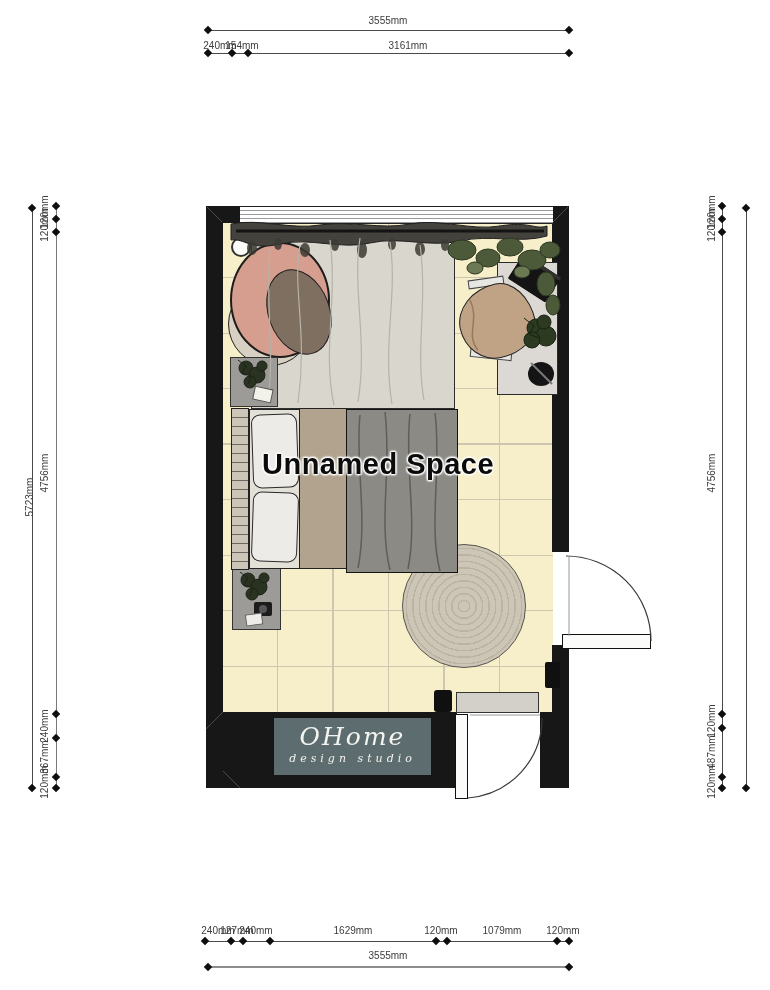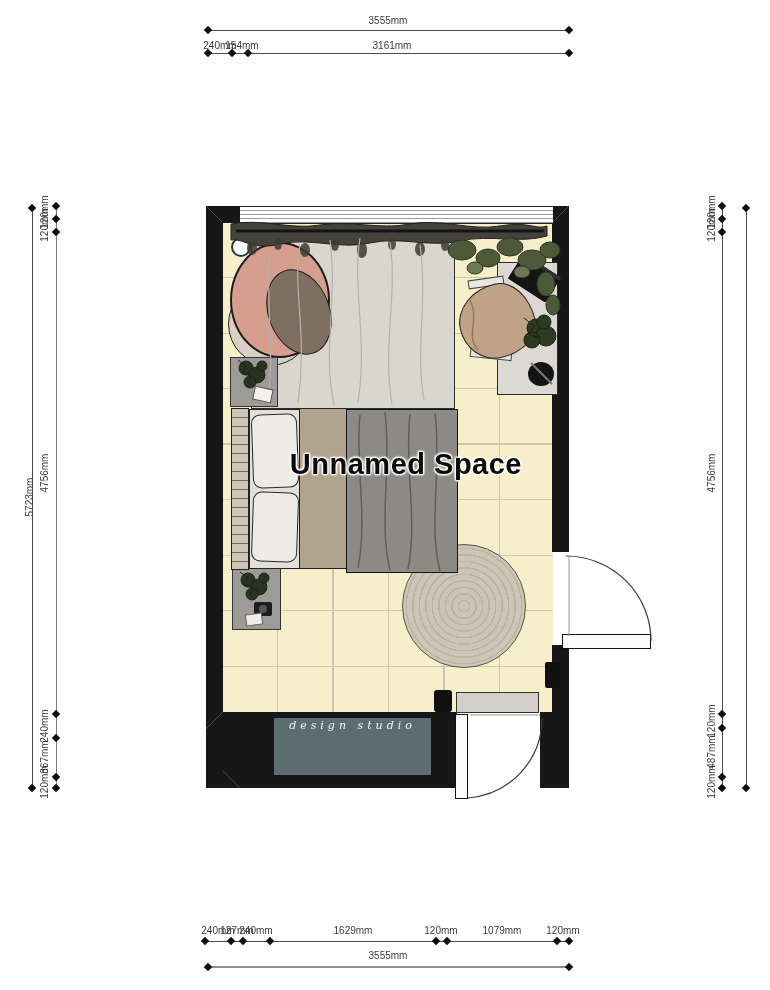--- a/index.html
+++ b/index.html
@@ -20,21 +20,21 @@
     background-color:#f6efc9;
     background-image:
       repeating-linear-gradient(to right, transparent 0 54px, #ccc7ae 54px 55.5px),
       repeating-linear-gradient(to bottom, transparent 0 54px, #ccc7ae 54px 55.5px);}
   .window{position:absolute;left:240px;top:206px;width:313px;height:16px;background:#fdfdfc;
     border-top:1px solid #222;border-bottom:1px solid #222;
     background-image:repeating-linear-gradient(to bottom,#fff 0 3px,#9a9a9a 3px 4px);}
   .box{position:absolute;box-sizing:border-box;}
   .leaf{position:absolute;background:#fbfbf9;border:1.5px solid #111;box-sizing:border-box;}
   
-  .room-label{position:absolute;left:262px;top:448px;width:260px;text-align:right;color:#0b0b0b;}
+  .room-label{position:absolute;left:262px;top:448px;width:260px;text-align:left;color:#0b0b0b;}
   .room-name{font-size:29px;font-weight:600;letter-spacing:.5px;
     text-shadow:0 0 2px #fff,0 0 3px #fff,1px 1px 2px #fff,-1px -1px 2px #fff,1px -1px 2px #fff,-1px 1px 2px #fff;}
   .room-area{font-size:21px;font-weight:600;margin-top:5px;
     text-shadow:0 0 2px #fff,0 0 3px #fff,1px 1px 2px #fff,-1px -1px 2px #fff;}
   
   .logo-panel{position:absolute;left:272px;top:716px;width:161px;height:61px;background:#5d6d6f;
     border:2px solid #161616;box-sizing:border-box;text-align:center;color:#f3f3ef;}
   .logo-name{font-family:"DejaVu Serif",serif;font-style:italic;font-size:25px;margin-top:4px;letter-spacing:2px;}
   .logo-sub{font-family:"DejaVu Serif",serif;font-style:italic;font-size:11px;letter-spacing:4px;margin-top:1px;}
   svg.overlay{position:absolute;left:0;top:0;pointer-events:none;}
@@ -44,21 +44,21 @@
 
 <div id="stage">
 
   <div>
 
     <div class="hline" style="left:208px;top:30px;width:361px;"></div>
     <div class="hline" style="left:208px;top:53px;width:361px;"></div>
     <div class="dim-label" style="left:338px;top:15px;width:100px;">3555mm</div>
     <div class="dim-label" style="left:192px;top:40px;width:56px;">240mm</div>
     <div class="dim-label" style="left:214px;top:40px;width:56px;">154mm</div>
-    <div class="dim-label" style="left:342px;top:40px;width:100px;">3161mm</div>
+    <div class="dim-label" style="left:358px;top:40px;width:100px;">3161mm</div>
 
     <div class="hline" style="left:205px;top:941px;width:364px;"></div>
     <div class="hline thick" style="left:208px;top:966px;width:361px;height:2px;"></div>
     <div class="dim-label" style="left:190px;top:925px;width:56px;">240mm</div>
     <div class="dim-label" style="left:209px;top:925px;width:56px;">127mm</div>
     <div class="dim-label" style="left:228px;top:925px;width:56px;">240mm</div>
     <div class="dim-label" style="left:303px;top:925px;width:100px;">1629mm</div>
     <div class="dim-label" style="left:413px;top:925px;width:56px;">120mm</div>
     <div class="dim-label" style="left:452px;top:925px;width:100px;">1079mm</div>
     <div class="dim-label" style="left:535px;top:925px;width:56px;">120mm</div>
@@ -162,20 +162,21 @@
   <div class="box" style="left:512px;top:263px;width:45px;height:30px;background:#141414;border-radius:2px;transform:rotate(33deg);
        background-image:linear-gradient(to bottom,#2f2f2f 0 4px,transparent 4px);"></div>
   <div class="box" style="left:459px;top:284px;width:76px;height:74px;background:#c0a285;border:1.5px solid #222;
        border-radius:58% 42% 55% 45% / 50% 60% 40% 50%;transform:rotate(-12deg);"></div>
 
   <div class="box" style="left:456px;top:692px;width:83px;height:21px;background:#d3d0ca;border:1.5px solid #333;"></div>
   <div class="box" style="left:434px;top:690px;width:18px;height:22px;background:#101010;border-radius:3px;"></div>
   <div class="box" style="left:545px;top:662px;width:15px;height:26px;background:#101010;border-radius:2px;"></div>
 
   <div class="logo-panel">
+    <div class="logo-name">OHome</div>
     <div class="logo-sub">design studio</div>
   </div>
 
   <div class="leaf" style="left:562px;top:634px;width:89px;height:15px;"></div>
   <div class="leaf" style="left:455px;top:714px;width:13px;height:85px;"></div>
 
   <svg class="overlay" width="770" height="990" viewBox="0 0 770 990">
 
     <path d="M231,224 C260,218 290,230 320,225 S380,230 410,224 S470,231 500,226 S535,230 547,226 L547,236 C520,244 490,234 460,241 S400,236 370,243 S310,237 280,244 S245,238 231,240 Z" fill="#44423c" stroke="#1f1f1f" stroke-width="1"></path>
     <line x1="236" y1="231" x2="544" y2="231" stroke="#141414" stroke-width="3"></line>

